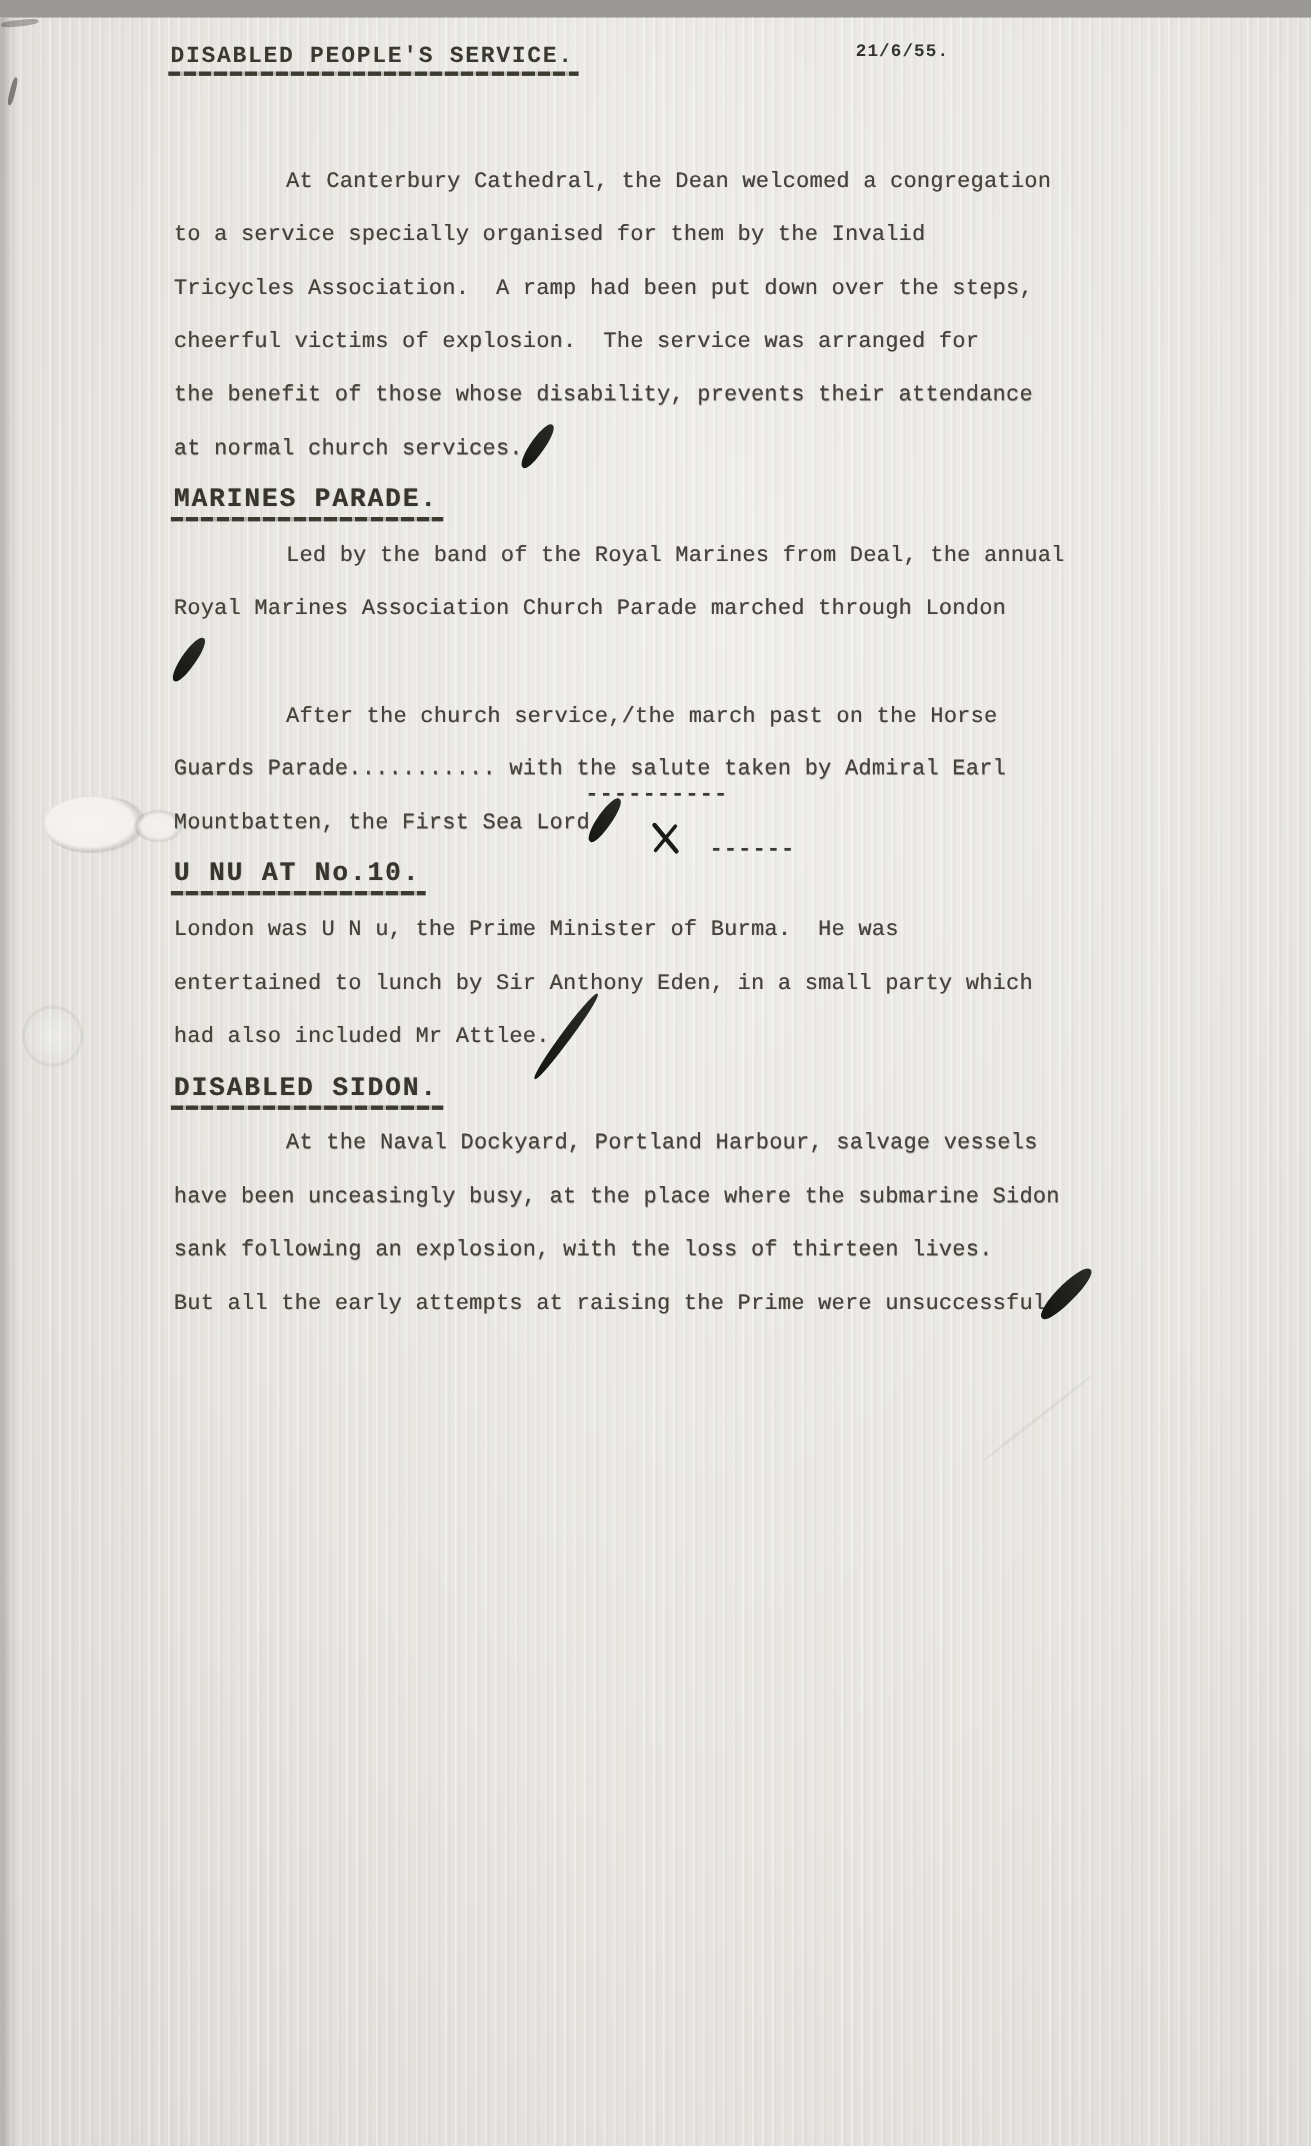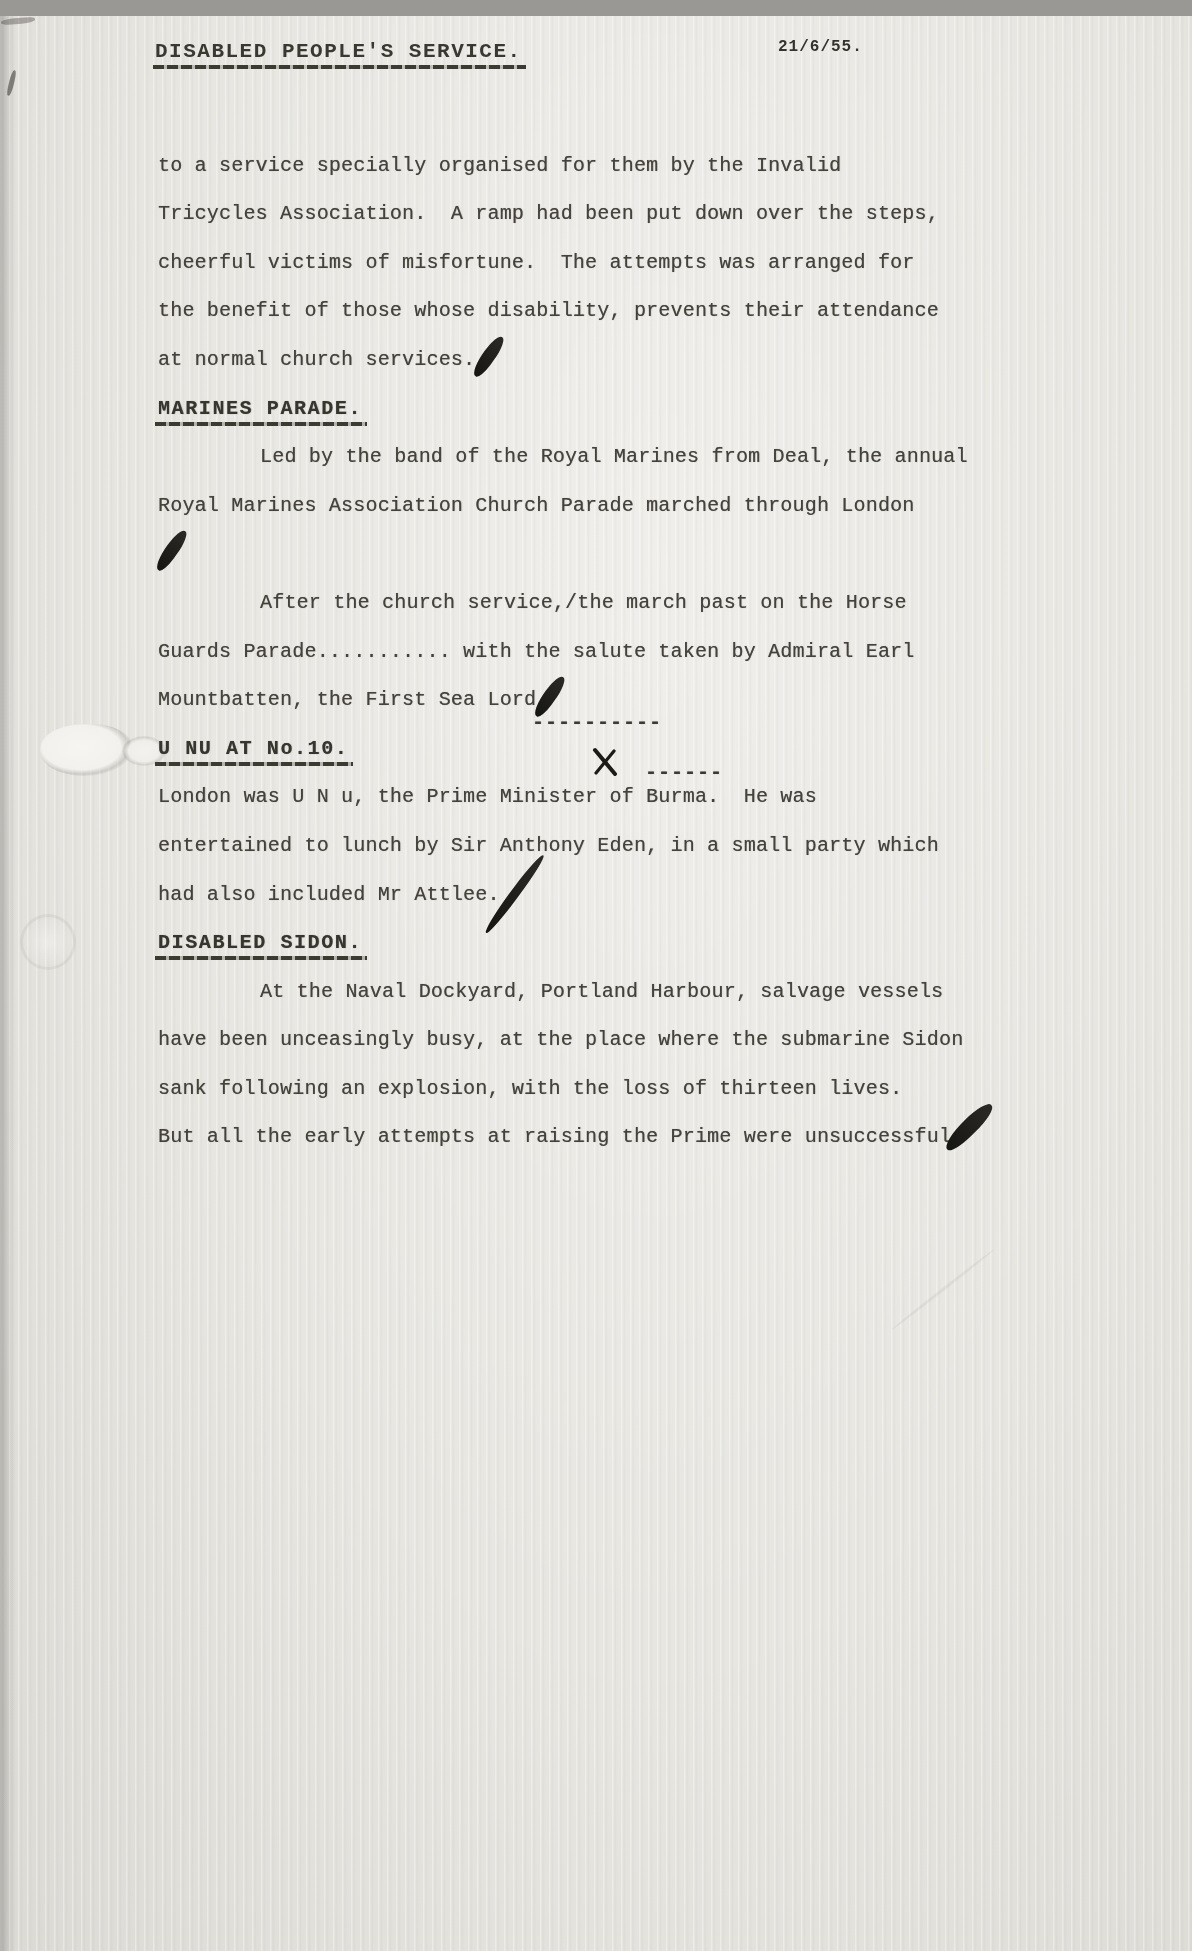--- a/index.html
+++ b/index.html
@@ -47,21 +47,21 @@
 
   
   .doc-body{position:absolute;top:112px;left:158px;width:990px;}
   .line,.heading{height:48.6px;display:flex;align-items:flex-end;overflow:visible;}
   .line span.txt{white-space:pre;font-size:20px;letter-spacing:0.2px;
     text-shadow:0.3px 0.4px 0.7px rgba(45,43,37,0.55);}
   .line.indent span.txt{padding-left:102px;}
   .line.outdent{margin-left:-12px;}
   .strike{white-space:pre;font-size:20px;font-weight:700;color:#23221d;
     text-decoration:line-through;text-shadow:0 0 1.4px #23221d, 0.5px 0.5px 0 #23221d;}
-  .heading span{position:relative;font-size:20px;font-weight:700;letter-spacing:1.6px;
+  .heading span{position:relative;font-size:24px;font-weight:700;letter-spacing:1.6px;
     color:#37362e;white-space:pre;text-shadow:0.3px 0.4px 0.8px rgba(40,38,32,0.55);}
   .heading span::after{content:"";position:absolute;left:-3px;right:-5px;bottom:-6px;height:4px;
     background:repeating-linear-gradient(90deg,#3c3b32 0 11px, rgba(60,59,50,0.3) 11px 14px);}
 
   
   .ink{display:inline-block;background:linear-gradient(20deg,#141411,#2c2b27);
     border-radius:46% 54% 40% 60%;}
   .ink.tick{width:13px;height:47px;margin-left:7px;margin-right:-8px;
     transform:translateY(9px) rotate(30deg) skewX(-6deg);}
   .ink.tick-long{width:9px;height:96px;margin-left:10px;margin-right:-14px;
@@ -85,28 +85,31 @@
   <div class="scratch-topleft2"></div>
   <div class="crease-right"></div>
   <div class="blemish"></div>
   <div class="blemish-small"></div>
   <div class="ring"></div>
 
   <div class="hdr-title">DISABLED PEOPLE'S SERVICE.</div>
   <div class="hdr-date">21/6/55.</div>
 
   <div class="doc-body">
+      <div class="line indent">
+        <span class="txt">At Canterbury Cathedral, the Dean welcomed a congregation</span>
+      </div>
       <div class="line">
         <span class="txt">to a service specially organised for them by the Invalid</span>
       </div>
       <div class="line">
         <span class="txt">Tricycles Association.  A ramp had been put down over the steps,</span>
       </div>
       <div class="line">
-        <span class="txt">cheerful victims of misfortune.  The attempts was arranged for</span>
+        <span class="txt">cheerful victims of explosion.  The service was arranged for</span>
       </div>
       <div class="line">
         <span class="txt">the benefit of those whose disability, prevents their attendance</span>
       </div>
       <div class="line">
         <span class="txt">at normal church services.</span>
         <span class="ink tick"></span>
       </div>
       <div class="heading">
         <span>MARINES PARADE.</span>

